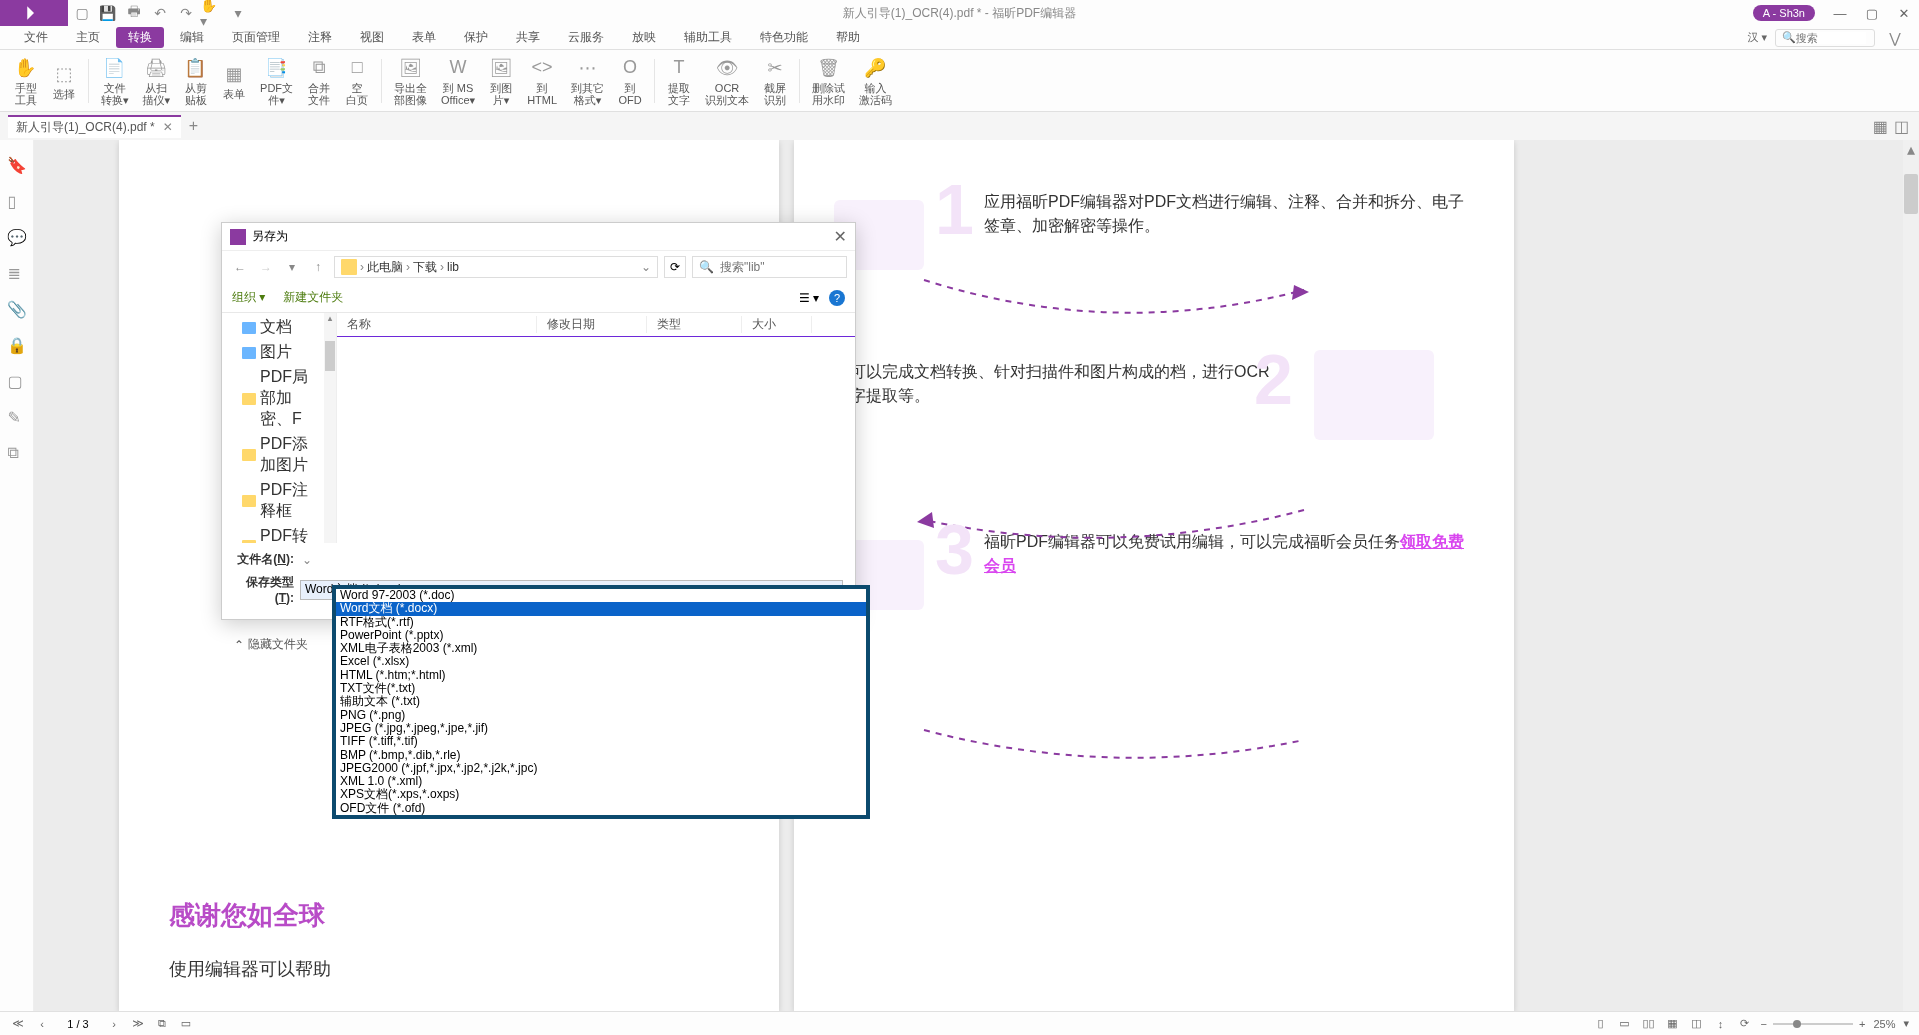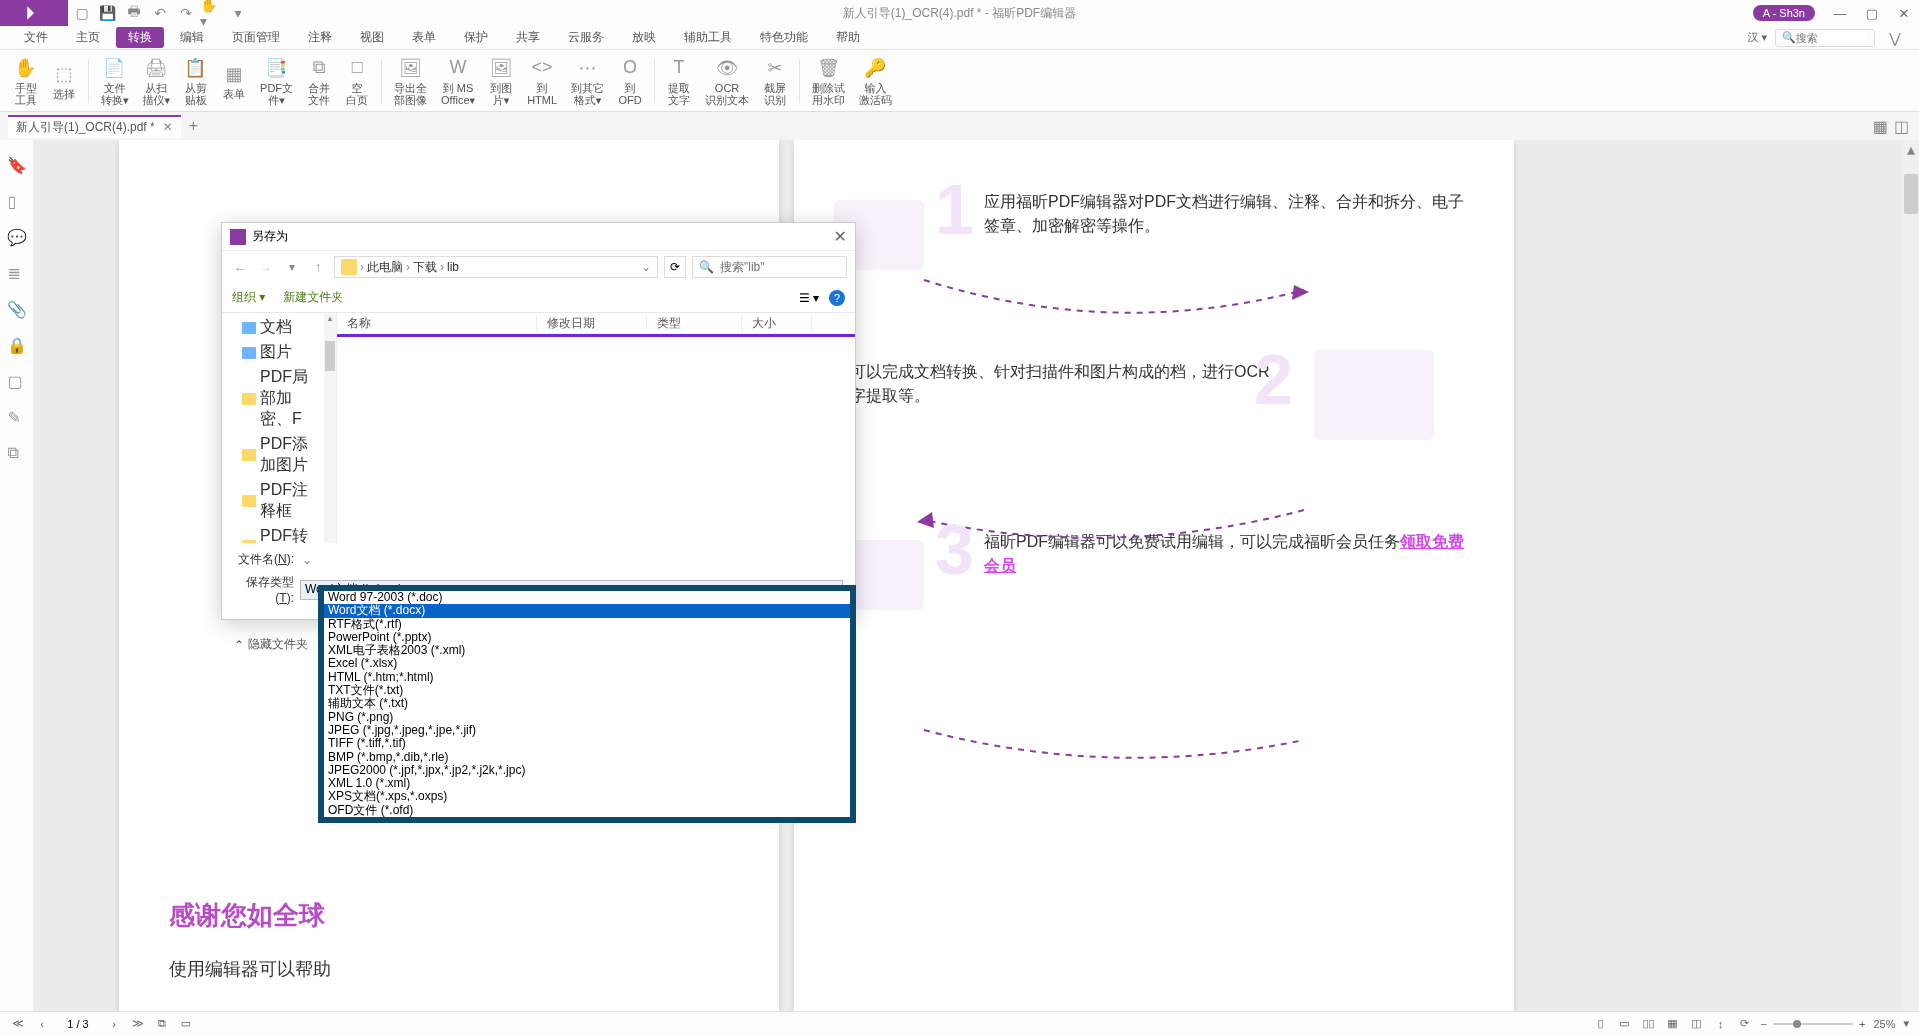--- a/index.html
+++ b/index.html
@@ -86,33 +86,33 @@
 .dlg-body { display: flex; height: 230px; }
 .dlg-tree { width: 115px; border-right: 1px solid #eee; overflow: hidden; padding: 2px 0; position: relative; }
 .tree-item { display: flex; align-items: center; gap: 4px; padding: 2px 20px; font-size: 16px; color: #333; }
 .tree-item .ficon { width: 14px; height: 12px; background: #ffd86b; border-radius: 1px; flex-shrink: 0; }
 .tree-item .ficon.blue { background: #6bb6ff; }
 .tree-item .ficon.pc { background: #ccc; }
 .tree-scroll { position: absolute; right: 0; top: 0; width: 12px; height: 100%; background: #f5f5f5; }
 .tree-scroll .th { width: 10px; height: 30px; background: #ccc; margin: 18px auto 0; }
 
 .dlg-list { flex: 1; position: relative; }
-.list-header { height: 24px; display: flex; align-items: center; border-bottom: 3px solid #6d28d9; font-size: 12px; color: #555; }
+.list-header { height: 24px; display: flex; align-items: center; border-bottom: 1px solid #6d28d9; font-size: 12px; color: #555; }
 .list-header .col { padding: 0 10px; border-right: 1px solid #eee; }
 .list-empty { text-align: center; color: #888; margin-top: 28px; font-size: 12px; }
 
 .dlg-fields { padding: 8px 12px; }
 .field-row { display: flex; align-items: center; margin-bottom: 6px; }
-.field-label { width: 60px; text-align: right; margin-right: 6px; font-size: 12px; color: #333; }
+.field-label { width: 60px; text-align: right; margin-right: 6px; font-size: 12px; color: #333; font-weight: bold; }
 .field-label u { text-decoration: underline; }
 .field-input { flex: 1; border: 1px solid #bbb; height: 20px; padding: 0 4px; font-size: 12px; }
 .field-select { flex: 1; border: 1px solid #bbb; height: 20px; padding: 0 4px; font-size: 12px; background: #e8f0fc; position: relative; }
 
 
-.dropdown-list { position: absolute; left: 318px; top: 585px; width: 538px; background: #fff; border: 6px solid #0c4a6e; font-size: 12px; z-index: 100; }
+.dropdown-list { position: absolute; left: 332px; top: 585px; width: 538px; background: #fff; border: 4px solid #0c4a6e; font-size: 12px; z-index: 100; }
 .dropdown-list .opt { padding: 0 4px; line-height: 13.3px; color: #000; }
 .dropdown-list .opt.selected { background: #0a63c9; color: #fff; }
 
 .dialog-footer-collapse { position: absolute; left: 234px; top: 636px; font-size: 12px; color: #555; display: flex; align-items: center; gap: 4px; }
 
 
 .statusbar { height: 24px; background: #fdfdfd; border-top: 1px solid #e0e0e0; display: flex; align-items: center; padding: 0 10px; font-size: 11px; color: #666; gap: 8px; position: absolute; bottom: 0; left: 0; right: 0; }
 .statusbar .right { margin-left: auto; display: flex; align-items: center; gap: 8px; }
 .sb-btn { width: 16px; height: 16px; display: flex; align-items: center; justify-content: center; }
 .page-input { width: 40px; border: none; background: transparent; font-size: 11px; text-align: center; }

